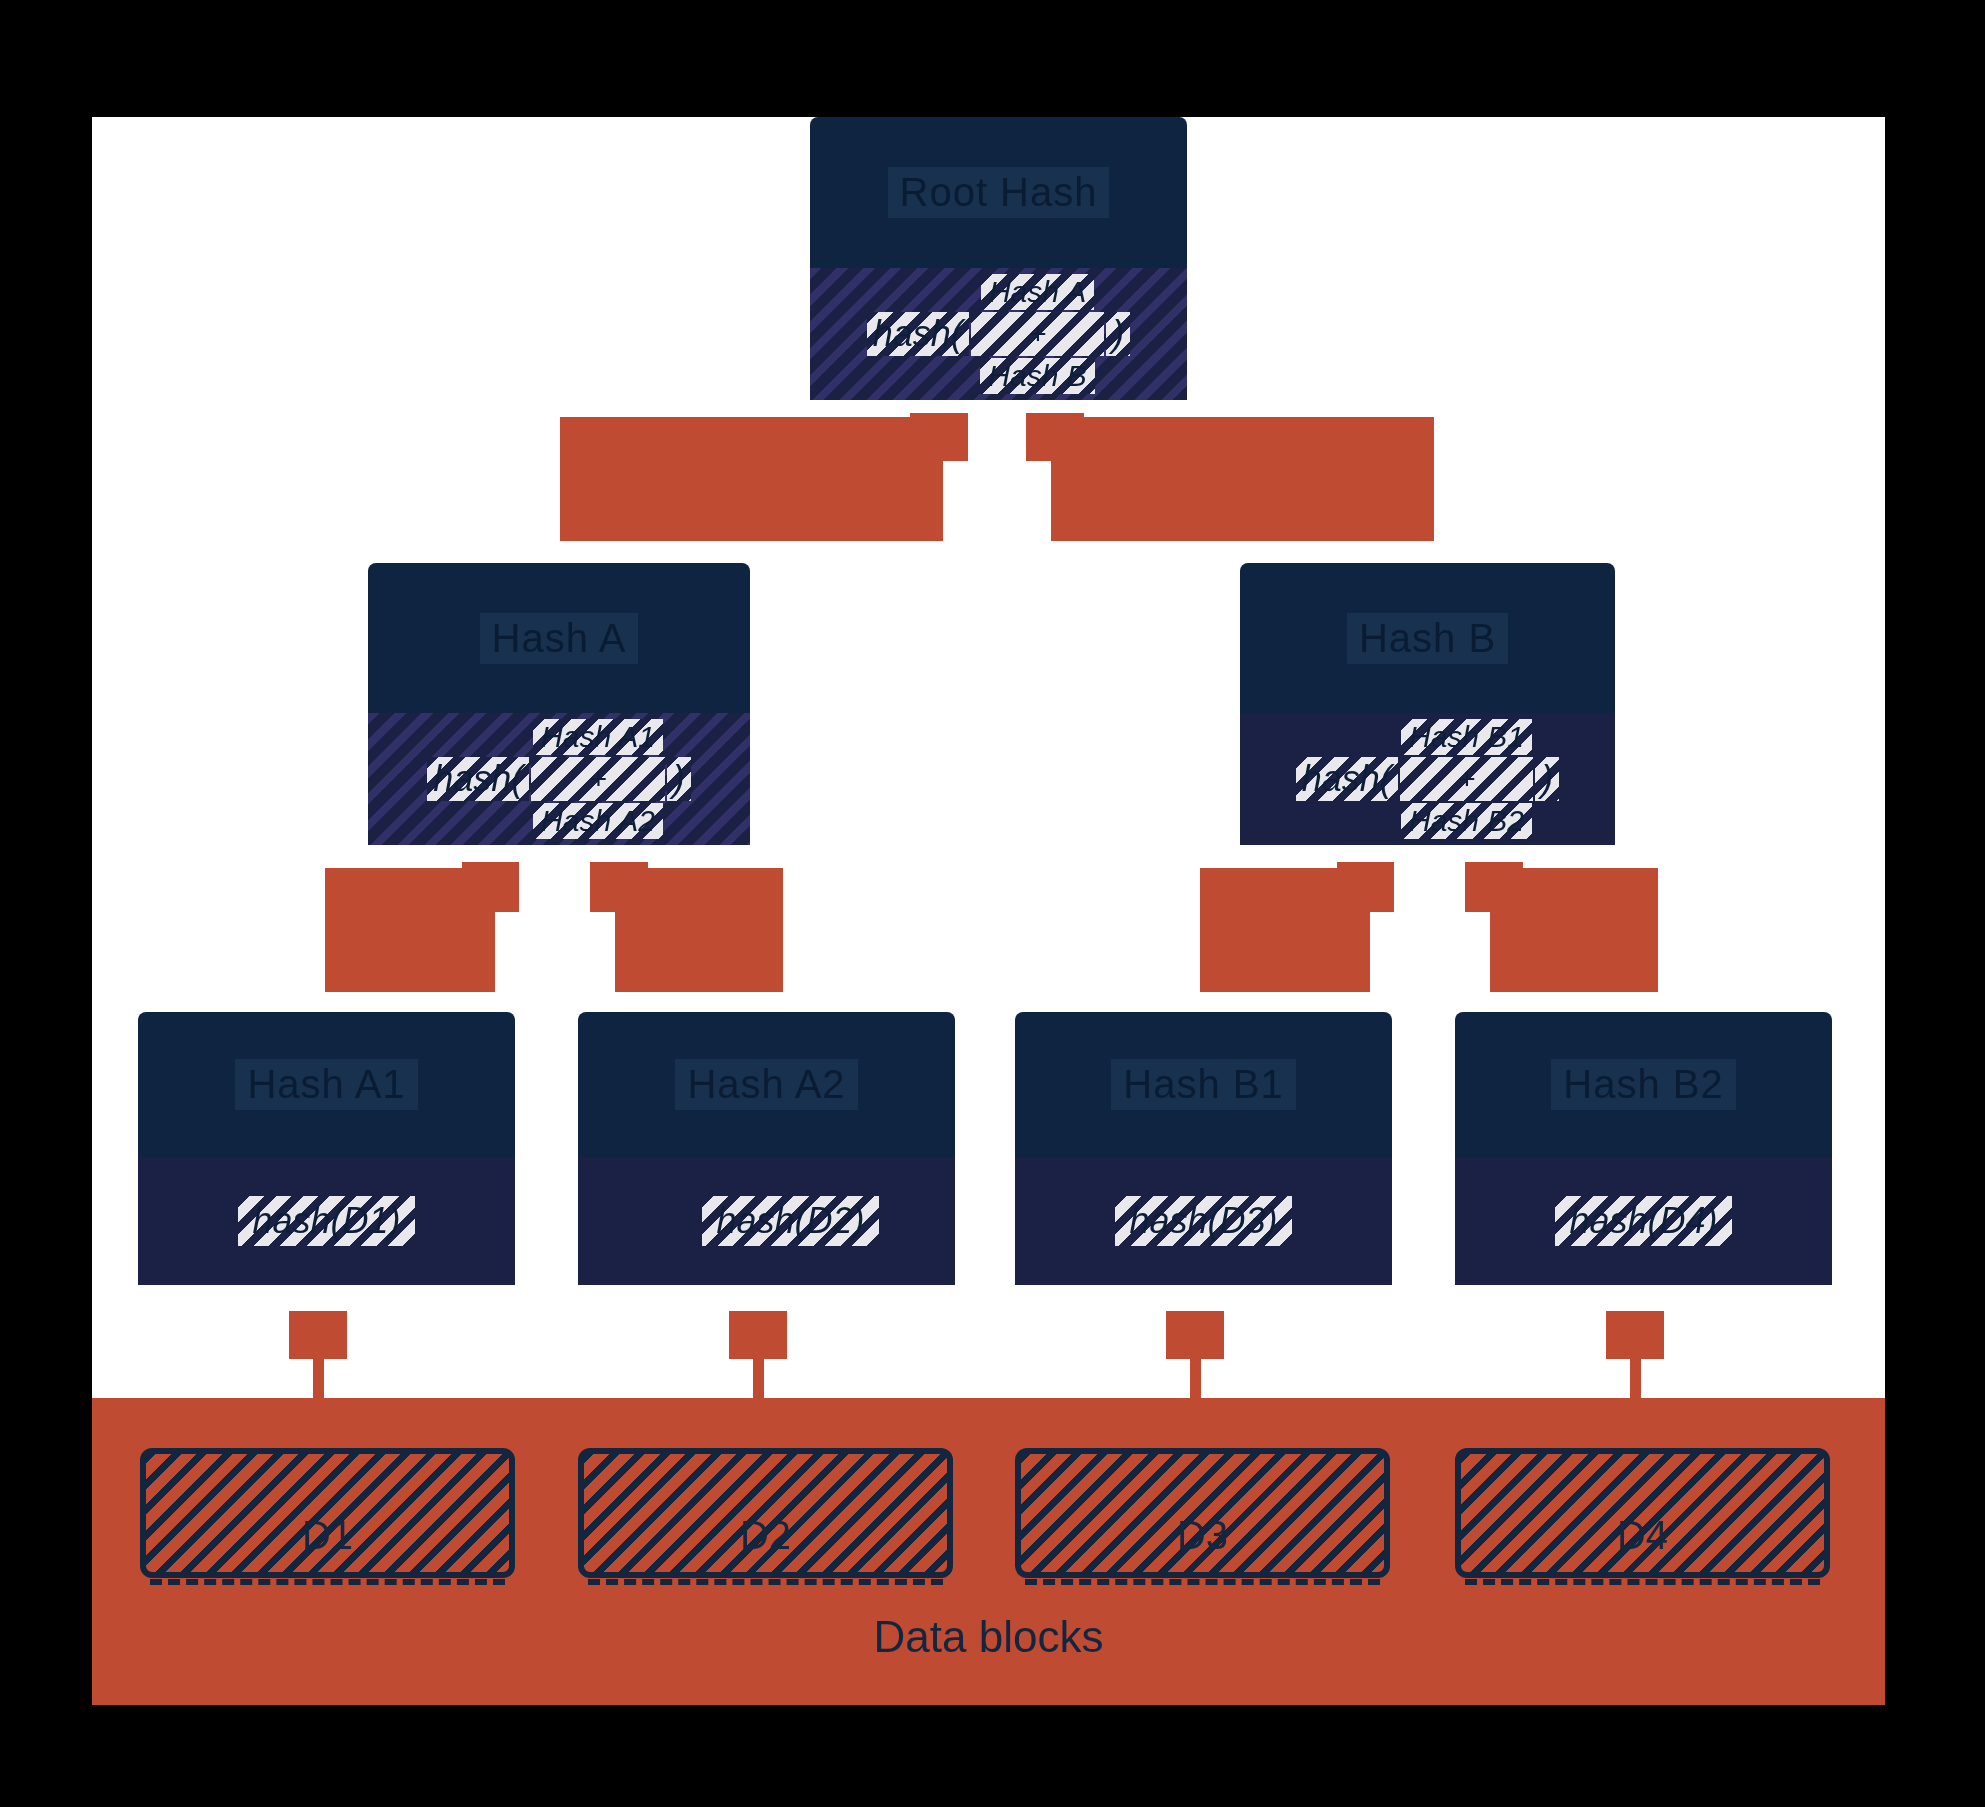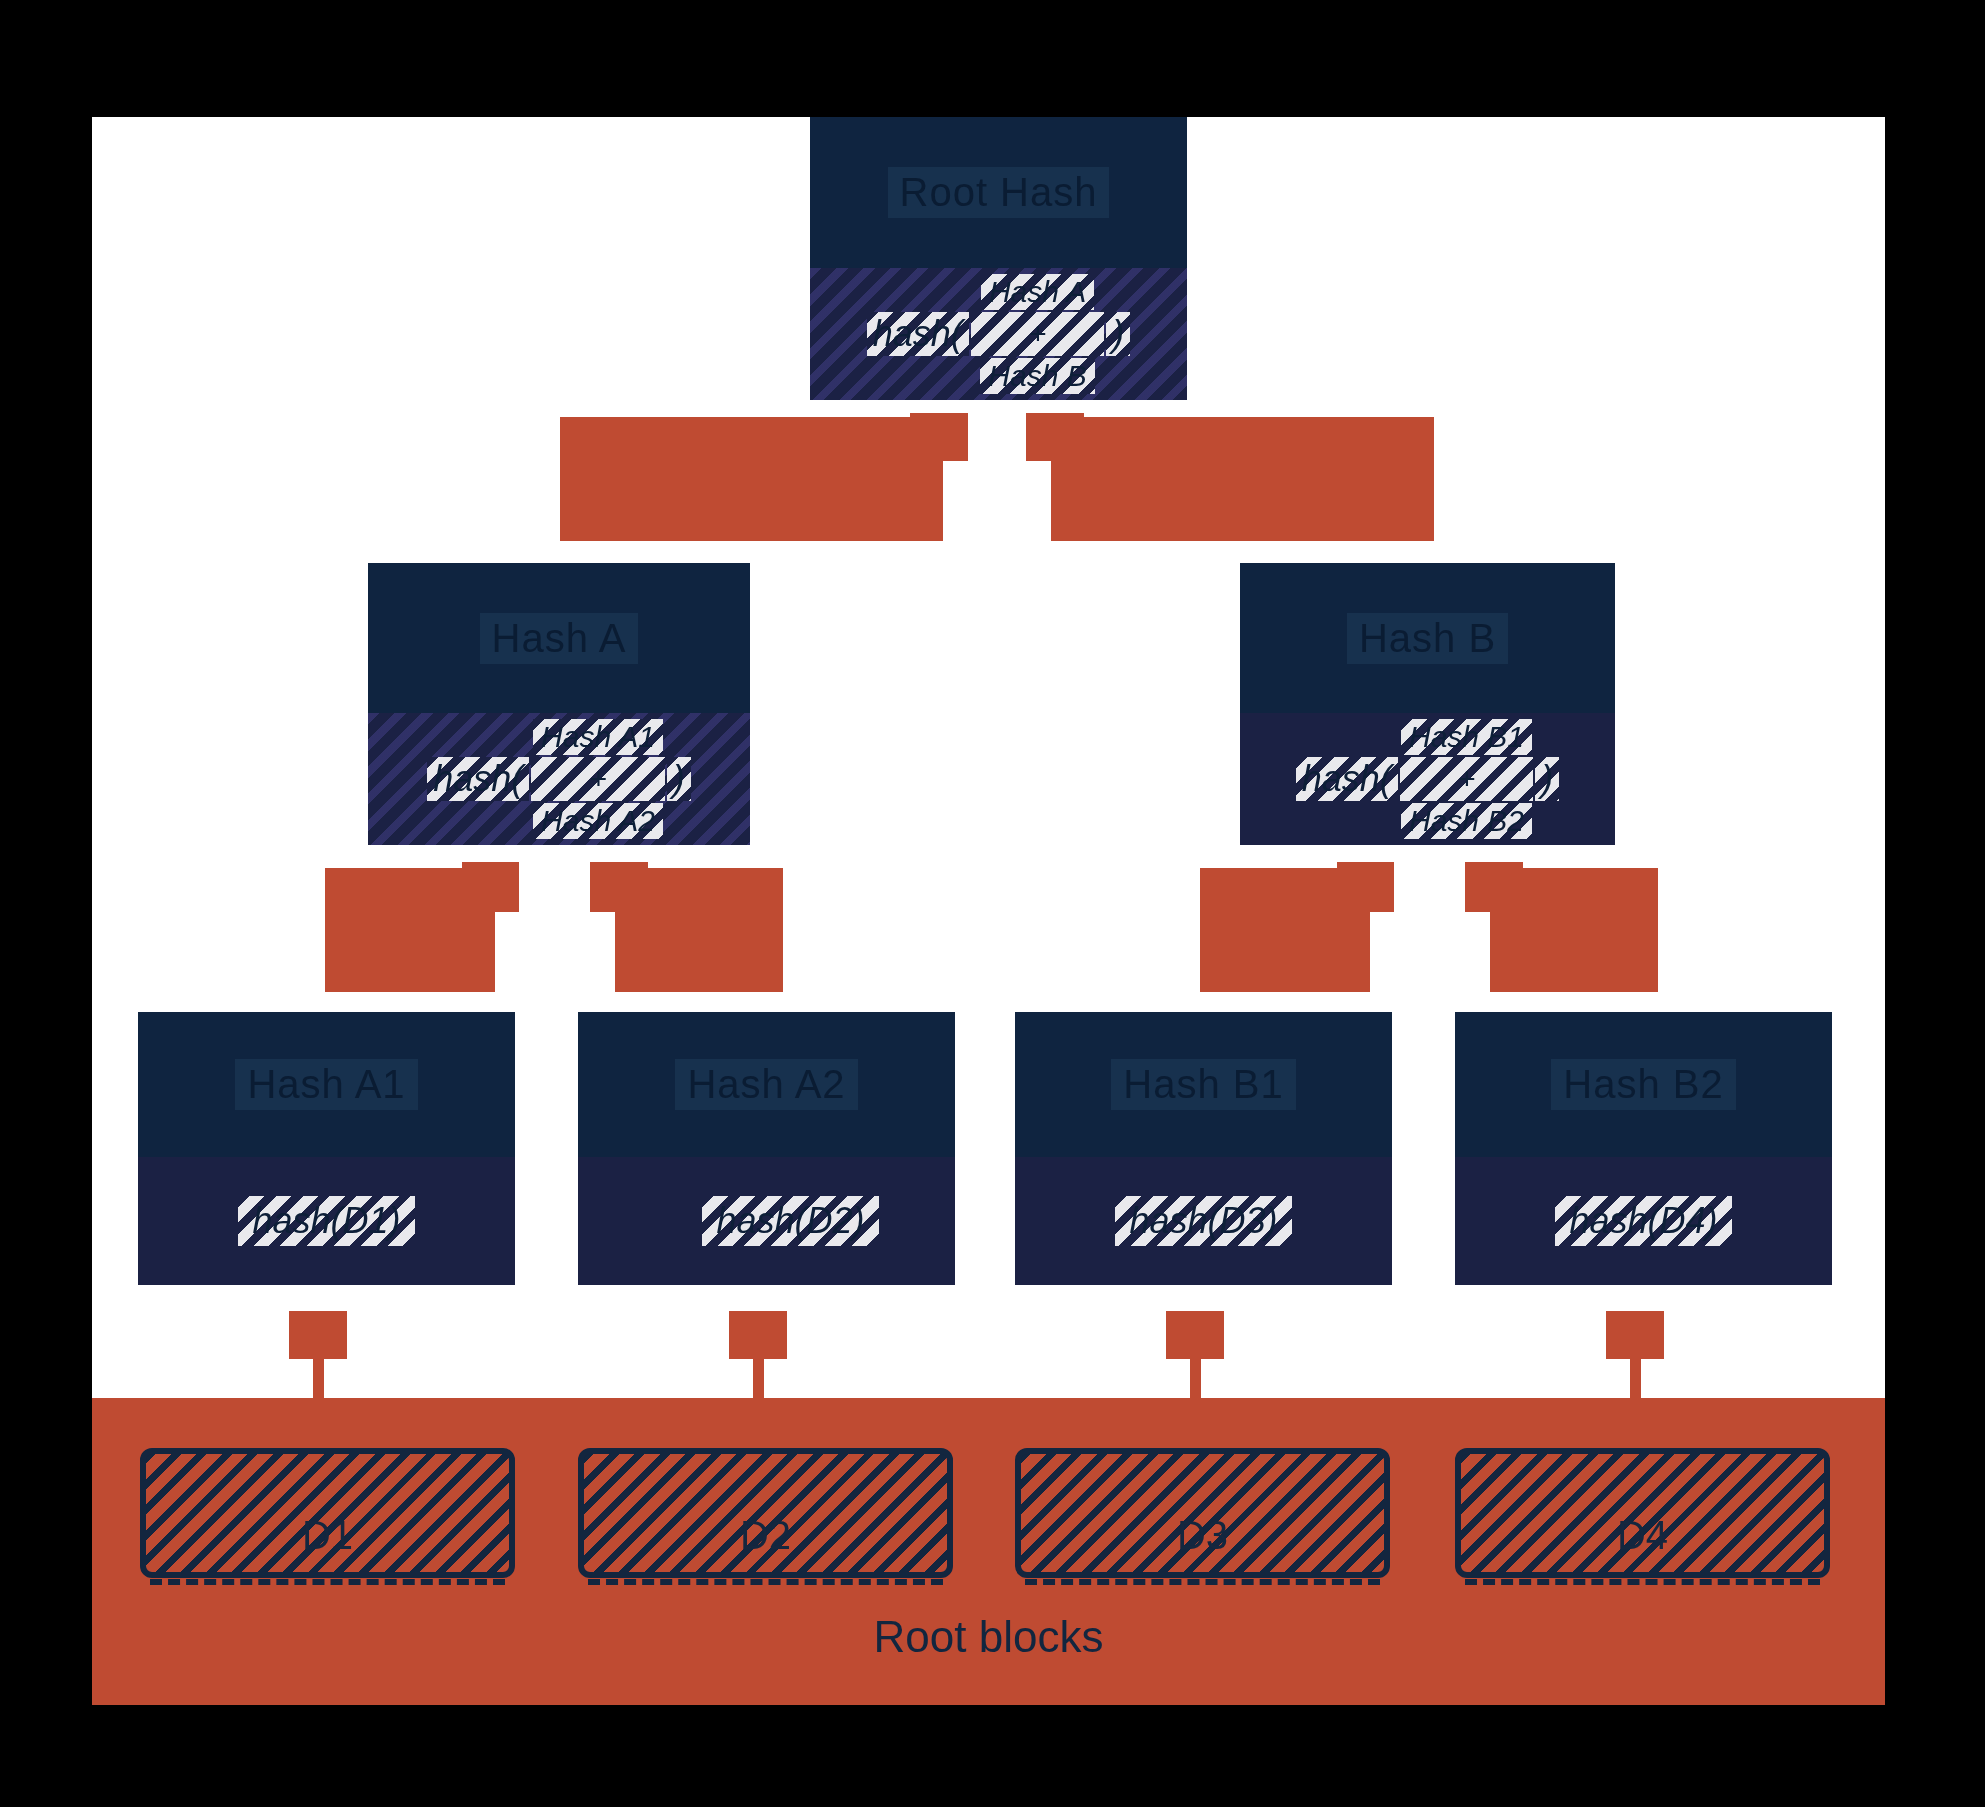--- a/index.html
+++ b/index.html
@@ -2,21 +2,21 @@
 <html><head>
 <meta charset="utf-8">
 <style>
   html,body{margin:0;padding:0;background:#000;}
   .stage{position:relative;width:1985px;height:1807px;background:#000;overflow:hidden;
          font-family:"Liberation Sans", sans-serif;}
   .canvas{position:absolute;left:92px;top:117px;width:1793px;height:1281px;background:#fff;}
   .band{position:absolute;left:92px;top:1398px;width:1793px;height:307px;background:#bf4b32;}
 
   
-  .box{position:absolute;background:#0f2440;border-radius:0;display:flex;flex-direction:column;}
+  .box{position:absolute;background:#0f2440;border-radius:8px;display:flex;flex-direction:column;}
   .title-area{flex:1;display:flex;align-items:center;justify-content:center;}
   .title{font-size:40px;color:#0a1c33;background:#17314e;padding:3px 12px;letter-spacing:1px;}
   .section{background:#1b2144;display:flex;align-items:center;justify-content:center;}
   .striped{background:repeating-linear-gradient(135deg, rgba(92,82,178,0.32) 0 8px, rgba(0,0,0,0) 8px 19px), #1b2144;}
 
   
   .formula{display:flex;align-items:center;justify-content:center;font-style:italic;color:#0d1f38;}
   .hatchL{background:repeating-linear-gradient(135deg, #1b2144 0 8px, #e9e9ed 8px 19px);}
   .fx{font-size:36px;line-height:44px;height:44px;padding:0 6px;}
   .stack{display:flex;flex-direction:column;align-items:center;margin:0 2px;}
@@ -186,14 +186,14 @@
   <div class="dblock" style="left:578px;">
     <span class="dlabel">D2</span>
   </div>
   <div class="dblock" style="left:1015px;">
     <span class="dlabel">D3</span>
   </div>
   <div class="dblock" style="left:1455px;">
     <span class="dlabel">D4</span>
   </div>
 
-  <div class="caption">Root blocks</div>
+  <div class="caption">Data blocks</div>
 </div>
 
 </body></html>

